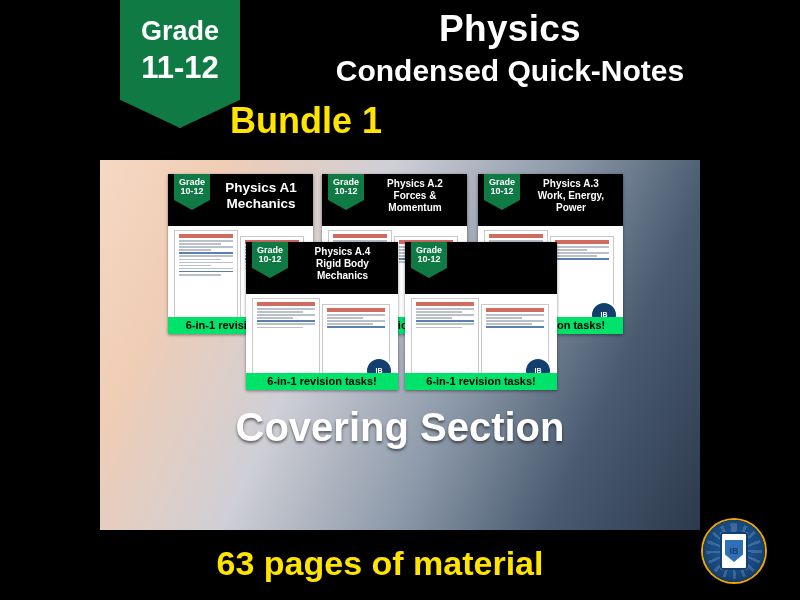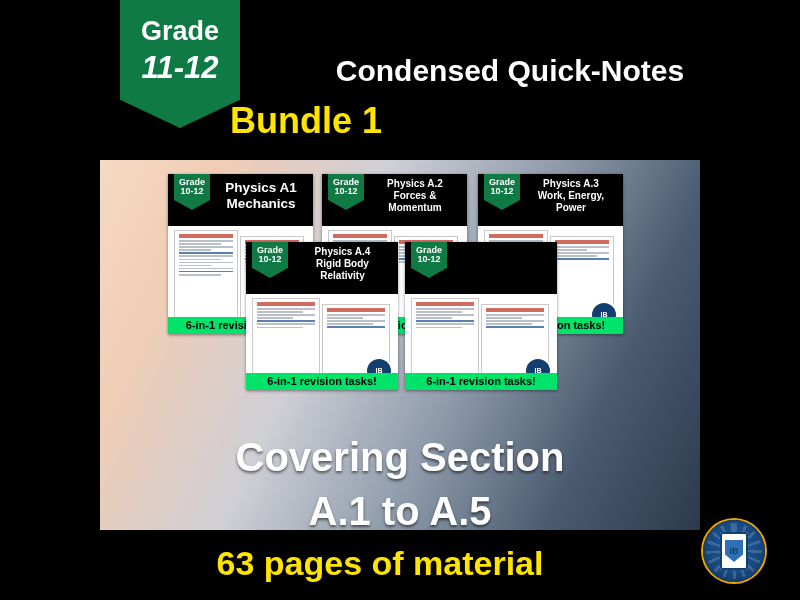--- a/index.html
+++ b/index.html
@@ -77,21 +77,20 @@
     font-size: 27px;
     font-weight: bold;
   }
   .grade-ribbon .g-line2 {
     position: absolute;
     top: 50px; left: 0; width: 120px;
     text-align: center;
     color: #ffffff;
     font-size: 31px;
     font-weight: bold;
-    font-style: italic;
   }
 
   
   .mid {
     position: absolute;
     left: 100px;
     top: 160px;
     width: 600px;
     height: 370px;
     background: linear-gradient(115deg, #f5d9c4 0%, #f0cdb5 16%, #cfcfd6 38%, #8d9aaa 60%, #4a5b70 80%, #2d3a4d 100%);
@@ -206,21 +205,20 @@
     position: absolute;
     left: 100px;
     top: 400px;
     width: 600px;
     text-align: center;
     color: #ffffff;
     font-size: 40px;
     font-weight: bold;
     line-height: 1.35;
     text-shadow: 0 2px 3px rgba(0,0,0,.55);
-    margin-top: 30px;
   }
 
   
   .footer {
     position: absolute;
     left: 0;
     top: 530px;
     width: 800px;
     height: 70px;
     background: #000000;
@@ -285,20 +283,21 @@
     background: #2f6fb5;
     clip-path: polygon(0 0, 100% 0, 100% 66%, 50% 100%, 0 66%);
   }
 </style>
 </head>
 <body>
 
 <div id="poster">
 
   <div class="header">
+    <div class="title-main">Physics</div>
     <div class="title-sub">Condensed Quick-Notes</div>
     <div class="title-bundle">Bundle 1</div>
 
     <div class="grade-ribbon">
       <div class="g-line1">Grade</div>
       <div class="g-line2">11-12</div>
     </div>
   </div>
 
   <div class="mid">
@@ -415,21 +414,21 @@
     </div>
 
     <div class="card" style="left:146px; top:82px; width:152px; height:148px; z-index:5;">
       <div class="card-head">
         <div class="mini-ribbon">
           <span class="m1">Grade</span>
           <span class="m2">10-12</span>
         </div>
         <div class="card-title" style="white-space:pre-line;">Physics A.4
 Rigid Body
-Relativity</div>
+Mechanics</div>
       </div>
       <div class="card-body">
         <div class="sheet" style="left:6px; top:4px; width:66px; height:84px;">
           <div class="s-title"></div>
           <div class="ln"></div>
           <div class="ln short"></div>
           <div class="ln"></div>
           <div class="ln tiny"></div>
           <div class="ln blue"></div>
           <div class="ln"></div>
@@ -476,21 +475,20 @@
         </div>
         <div class="badge-circle">IB</div>
         <div class="banner">6-in-1 revision tasks!</div>
       </div>
     </div>
 
   </div>
 
   <div class="covering">
     <div>Covering Section</div>
-    <div>A.1 to A.5</div>
   </div>
 
   <div class="footer">
     <div class="footer-text">63 pages of material</div>
   </div>
 
   <div class="logo">
     <div class="ring"></div>
     <div class="spokes"></div>
     <div class="ib-box"></div>

